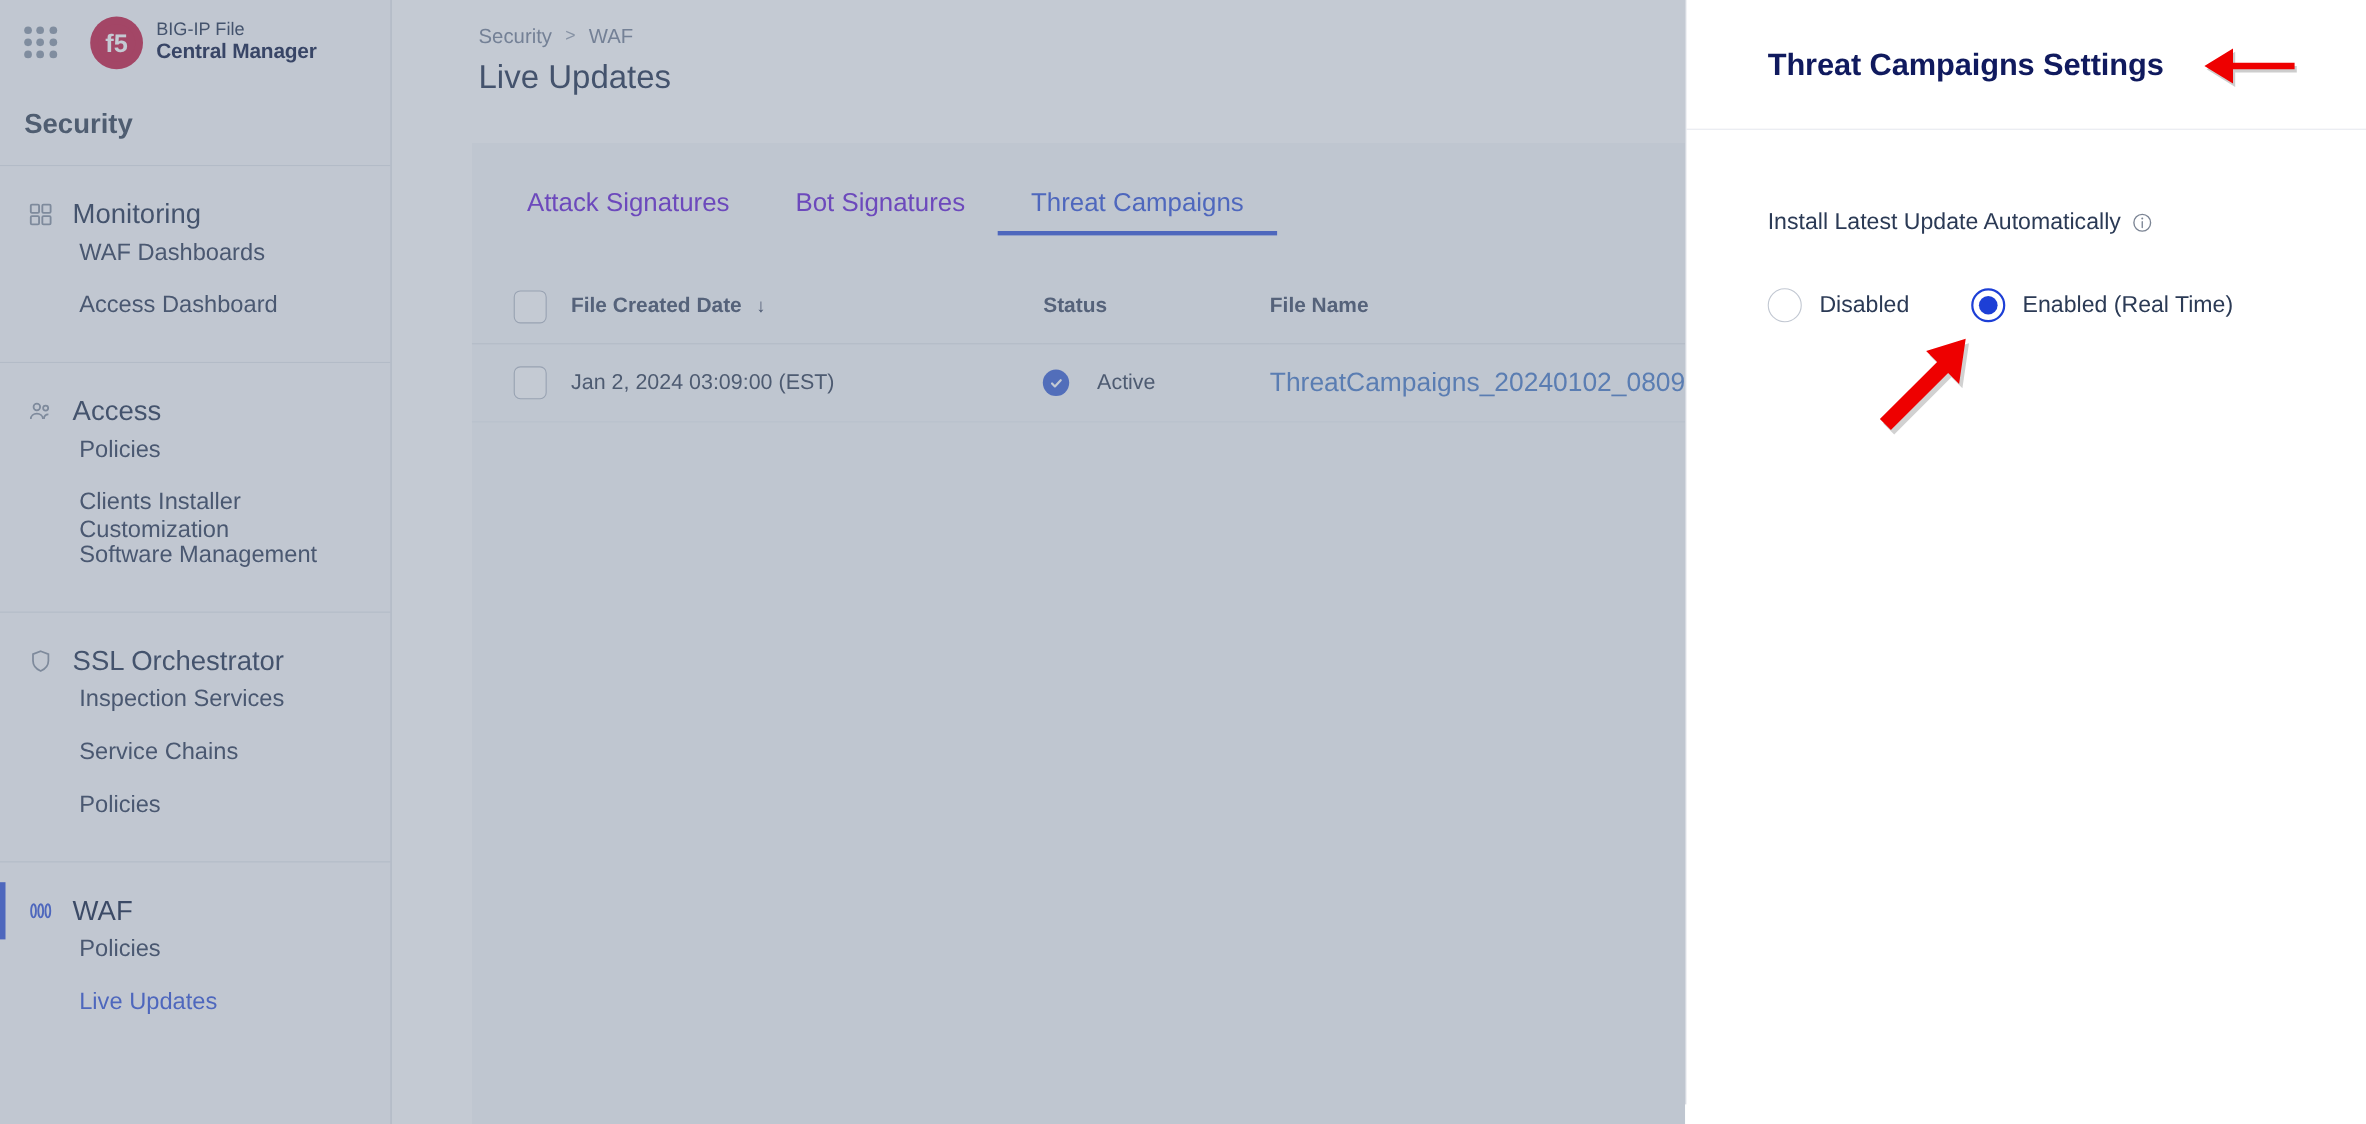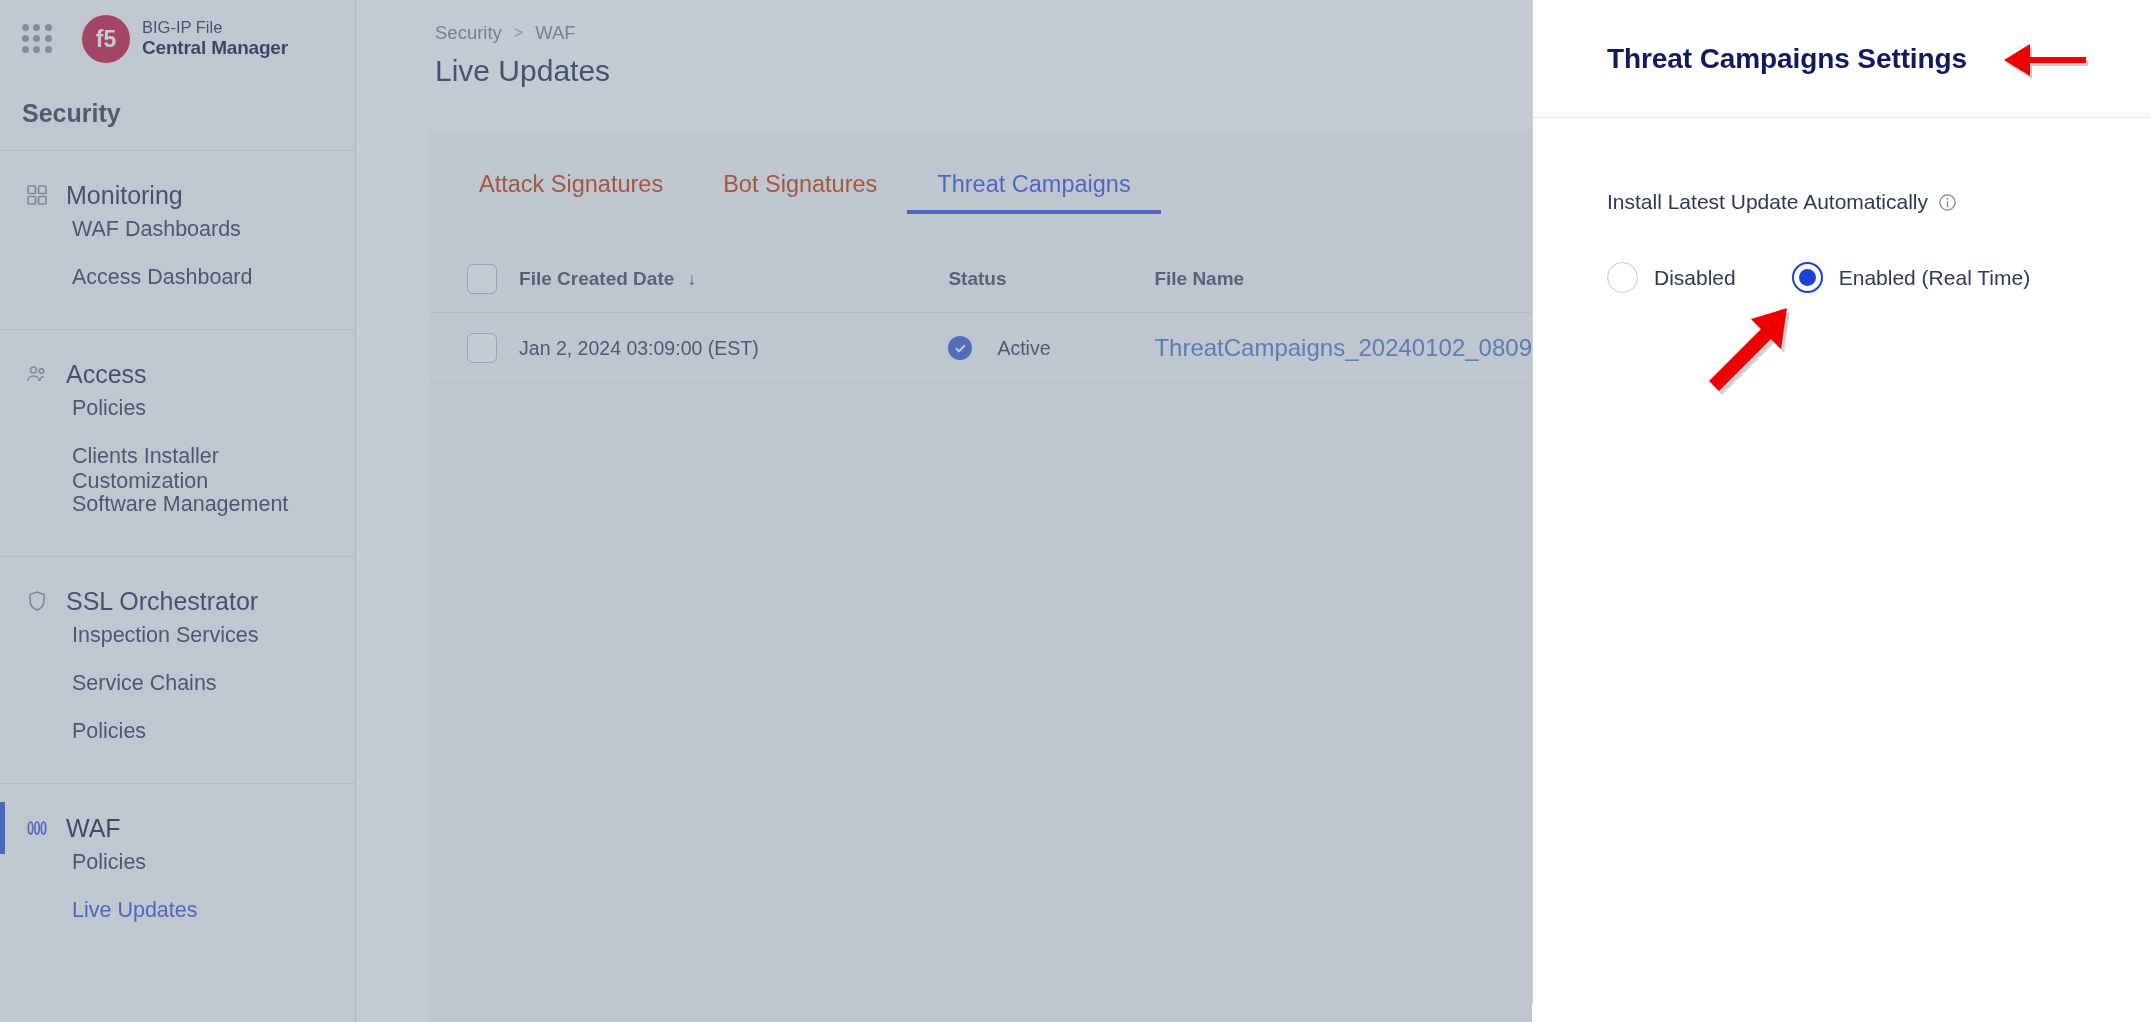--- a/index.html
+++ b/index.html
@@ -60,21 +60,21 @@
 
   
   .main { position:absolute; left:389px; top:0; width:1143px; height:1022px; background:#ffffff; }
   .crumbs { padding:22px 0 0 46px; font-size:18.5px; color:#7a859a; display:flex; align-items:center; gap:12px; }
   .crumbs .sep { color:#9aa3b2; font-size:16px; }
   .page-title { padding:10px 0 0 46px; font-size:30px; color:#2b3a55; }
 
   .content-card { position:absolute; left:40px; top:130px; right:0; bottom:0;
     background:#f7f8fa; }
   .tabs { display:flex; align-items:flex-end; height:84px; padding-left:20px; gap:0; }
-  .tab { font-size:23.5px; color:#c2410c; padding:0 30px 16px 30px; position:relative; }
+  .tab { font-size:23.5px; color:#6d28d9; padding:0 30px 16px 30px; position:relative; }
   .tab.active { color:#3b5bdb; }
   .tab.active::after {
     content:""; position:absolute; left:0; right:0; bottom:0; height:4px; background:#3b5bdb;
   }
 
   table.grid { width:100%; border-collapse:collapse; margin-top:36px; }
   table.grid th { text-align:left; font-size:19px; font-weight:bold; color:#46536b;
     padding:14px 0 18px 0; border-bottom:1px solid #e1e5ea; }
   table.grid td { font-size:19.5px; color:#3a465c; padding:20px 0 20px 0;
     border-bottom:1px solid #eceff3; }

